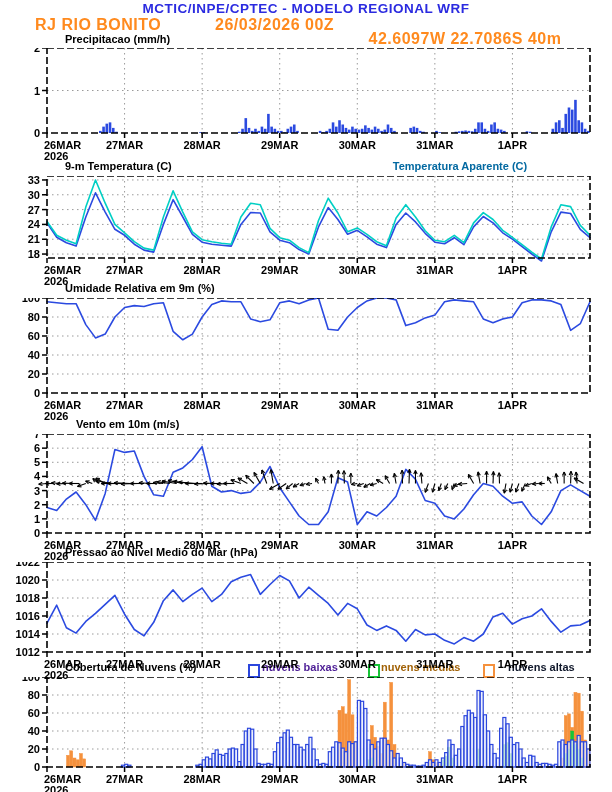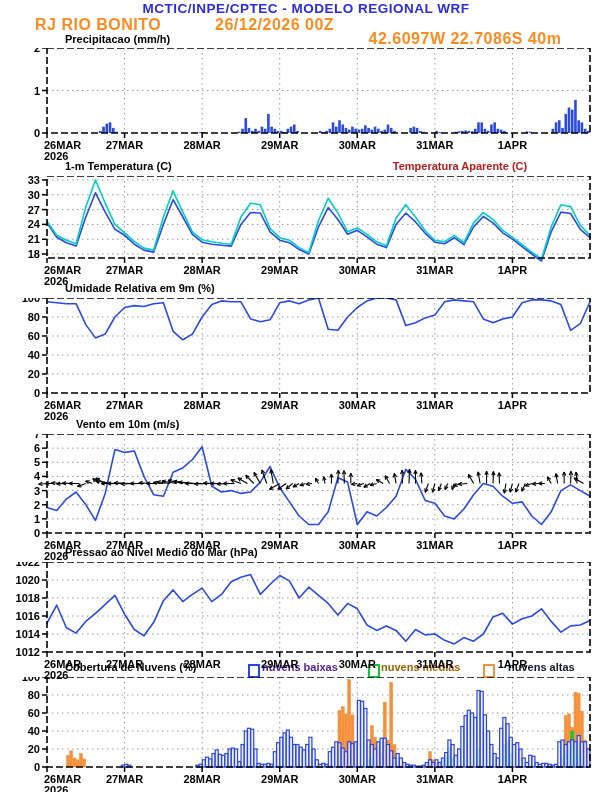--- a/index.html
+++ b/index.html
@@ -14,27 +14,27 @@
   svg{display:block;}
   .swatch{position:absolute;width:8px;height:10px;border:2px solid #000;background:#fff;}
 </style>
 </head>
 <body>
 
 <div id="stage">
 
   <div class="lbl h1" style="top: 2px; left: 0px; width: 612px; text-align: center; color: rgb(43, 43, 224);">MCTIC/INPE/CPTEC - MODELO REGIONAL WRF</div>
   <div class="lbl h2" style="top: 17px; left: 35px; color: rgb(255, 138, 30);">RJ RIO BONITO</div>
-  <div class="lbl h2" style="top: 17px; left: 215px; color: rgb(255, 138, 30);">26/12/2026 00Z</div>
+  <div class="lbl h2" style="top: 17px; left: 215px; color: rgb(255, 138, 30);">26/03/2026 00Z</div>
   <div class="lbl h2 rightlbl" style="top: 31px; left: 340px; width: 250px; color: rgb(255, 138, 30);">42.6097W 22.7086S 40m</div>
 
   <div class="lbl ctitle" style="top:34px;left:65px;">Precipitacao (mm/h)</div>
 
-  <div class="lbl ctitle" style="top:161px;left:65px;">1-m Temperatura (C)</div>
-  <div class="lbl ctitle rightlbl" style="top: 161px; left: 330px; width: 260px; color: #b91c1c;">Temperatura Aparente (C)</div>
+  <div class="lbl ctitle" style="top:161px;left:65px;">9-m Temperatura (C)</div>
+  <div class="lbl ctitle rightlbl" style="top: 161px; left: 330px; width: 260px; color: #0369a1;">Temperatura Aparente (C)</div>
 
   <div class="lbl ctitle" style="top:283px;left:65px;">Umidade Relativa em 9m (%)</div>
 
   <div class="lbl ctitle" style="top:419px;left:76px;">Vento em 10m (m/s)</div>
 
   <div class="lbl ctitle" style="top:547px;left:65px;">Pressao ao Nivel Medio do Mar (hPa)</div>
 
   <div class="lbl ctitle" style="top:662px;left:65px;">Cobertura de Nuvens (%)</div>
 
   <span class="swatch" style="top: 664px; left: 248px; border-color: rgb(43, 70, 221);"></span>

